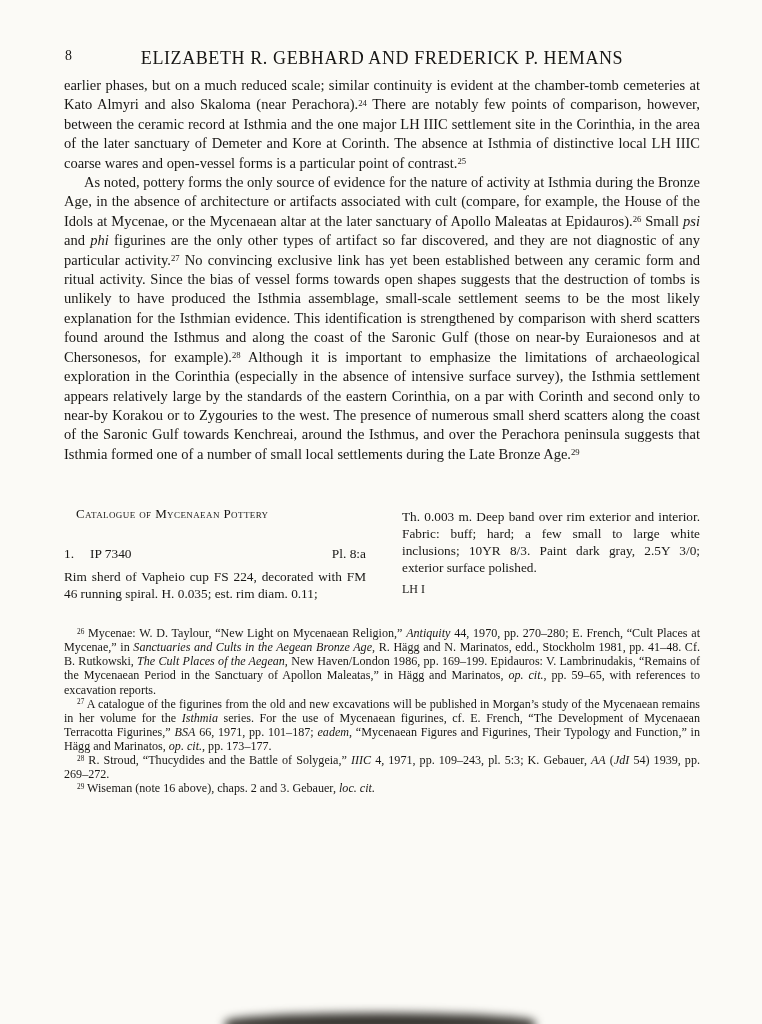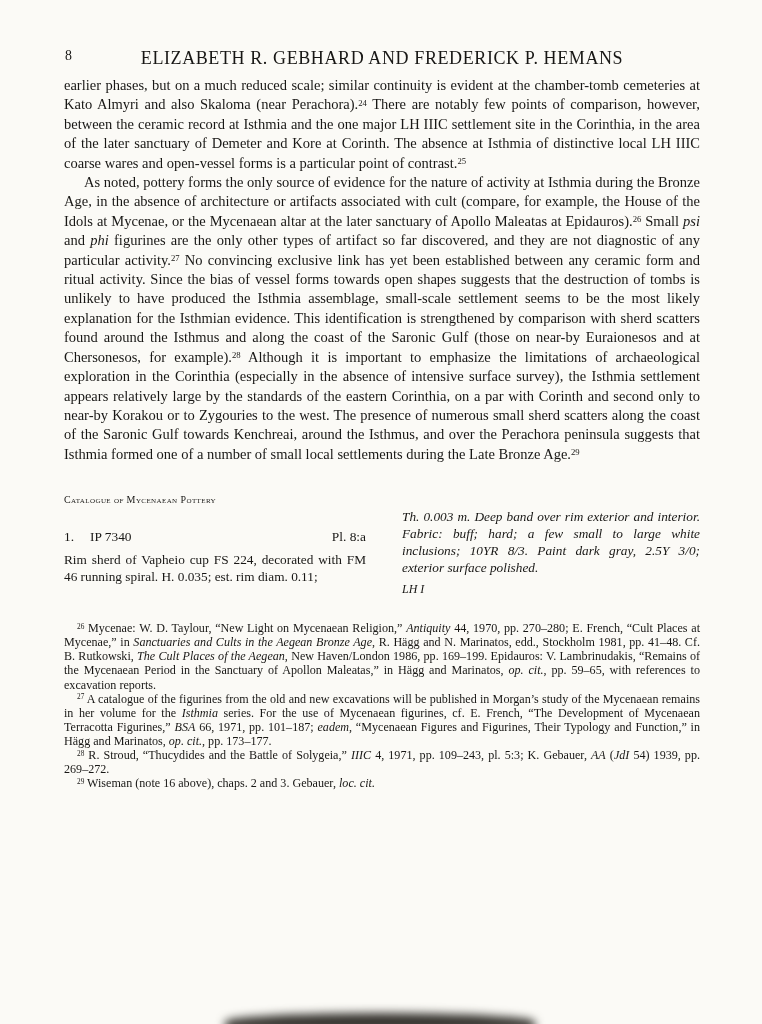--- a/index.html
+++ b/index.html
@@ -52,24 +52,24 @@
     top: -0.45em;
   }
   .it { font-style: italic; }
   
   .catalogue {
     display: flex;
     gap: 36px;
     margin-top: 30px;
   }
   .col-left { width: 302px; flex: 0 0 302px; }
-  .col-right { flex: 1; padding-top: 14px; font-style: italic; }
+  .col-right { flex: 1; padding-top: 14px; }
   .catalogue-heading {
-    margin: 0;
-    font-size: 10px;
+    margin: 12px;
+    font-size: 13px;
     font-weight: normal;
     font-variant: small-caps;
     letter-spacing: 0.4px;
   }
   .entry-header {
     display: flex;
     align-items: baseline;
     margin-top: 24px;
     font-size: 13.4px;
   }

